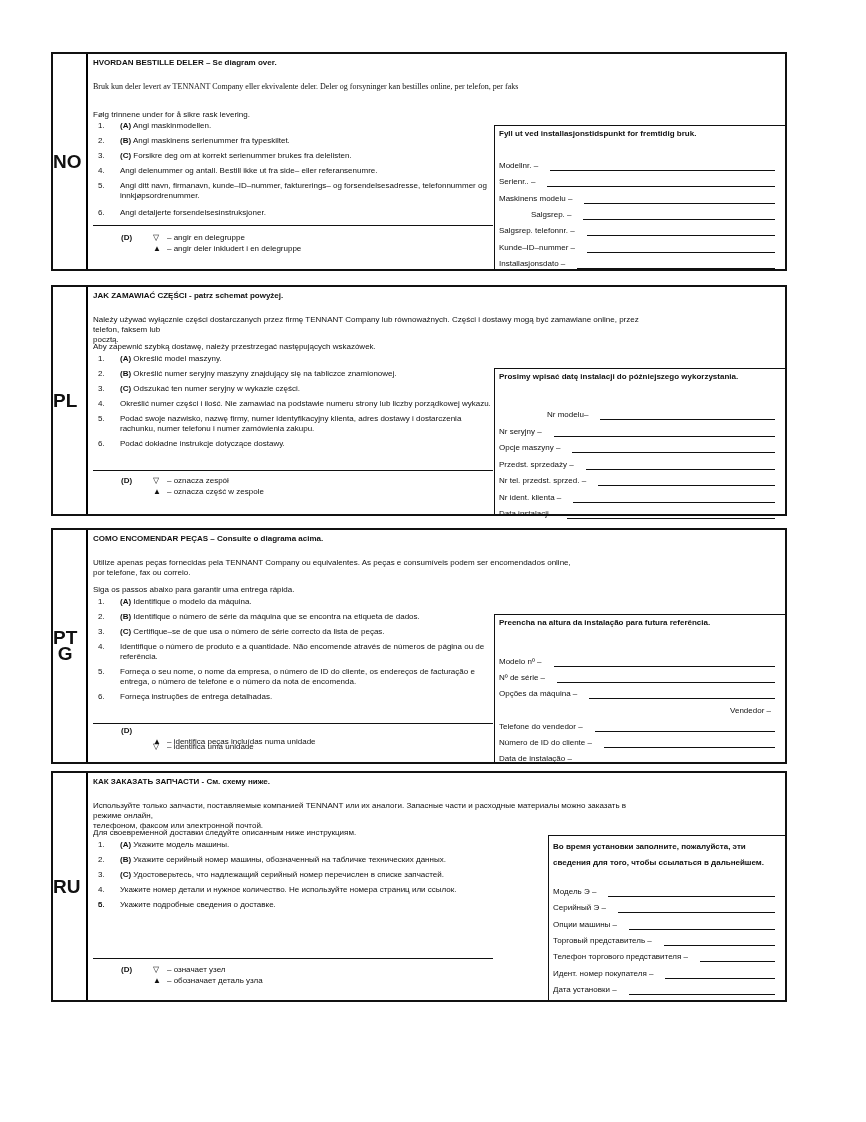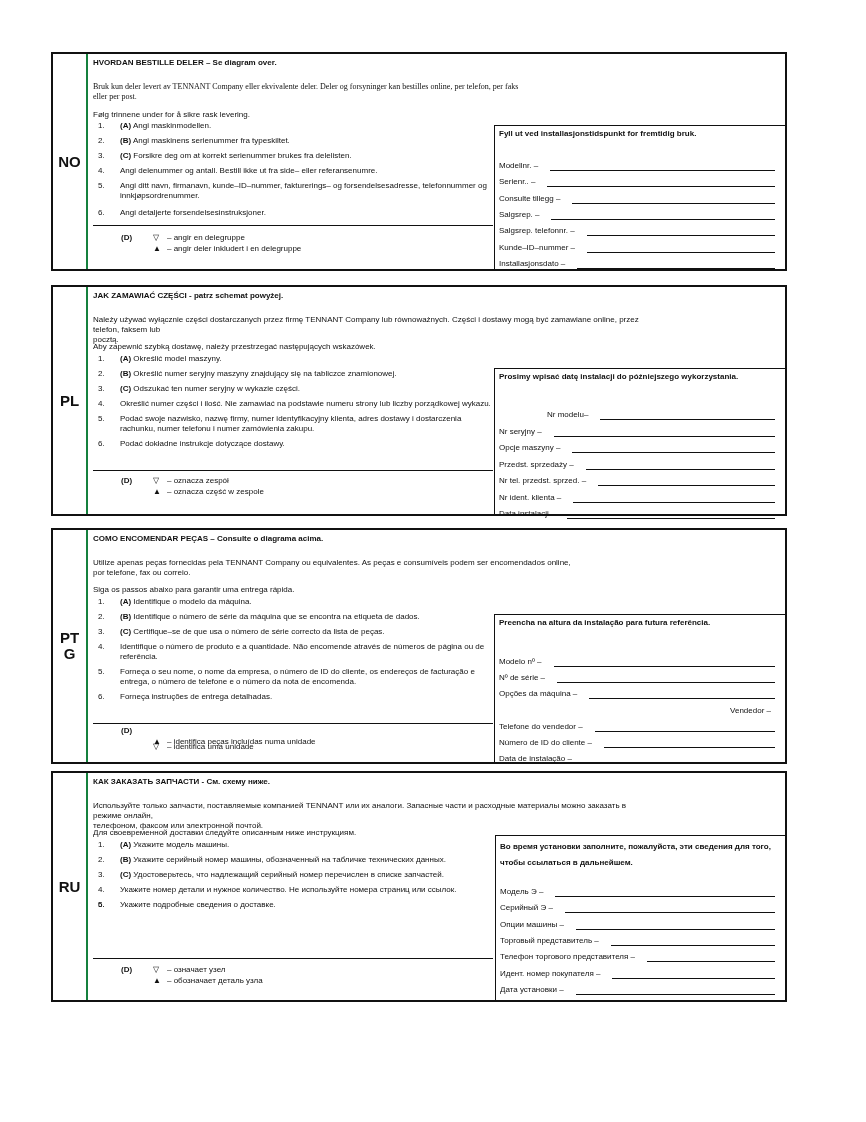--- a/index.html
+++ b/index.html
@@ -1,18 +1,18 @@
 <!DOCTYPE html>
 <html><head>
 <meta charset="utf-8">
 <style>
   html, body { margin:0; padding:0; background:#ffffff; }
   body { width:866px; height:1122px; position:relative; font-family:"Liberation Sans", sans-serif; color:#111; overflow:hidden; }
   .section { position:absolute; left:51px; width:736px; border:2px solid #111; box-sizing:border-box; background:#fff; }
-  .lang { position:absolute; left:0; top:0; bottom:0; width:33px; border-right:2px solid #15803d; display:flex; align-items:center; justify-content:center; text-align:center; font-weight:bold; font-size:15px; line-height:16px; }
+  .lang { position:absolute; left:0; top:0; bottom:0; width:33px; border-right:2px solid #000000; display:flex; align-items:center; justify-content:flex-start; text-align:center; font-weight:bold; font-size:19px; line-height:16px; }
   .content { position:absolute; left:40px; top:0; right:0; bottom:0; font-size:8px; line-height:10px; }
   .title { position:absolute; top:4px; left:0; font-weight:bold; font-size:8px; }
   .intro { position:absolute; top:28px; left:0; width:510px; }
   .intro2 { position:absolute; left:0; }
   .steps { position:absolute; left:5px; width:400px; list-style:none; margin:0; padding:0; }
   .step { position:relative; padding-left:22px; margin-bottom:4px; }
   .step .num { position:absolute; left:0; top:0; }
   .step b { font-weight:bold; }
   .divline { position:absolute; left:0; width:400px; border-top:1px solid #111; }
   .legend { position:absolute; left:28px; width:360px; }
@@ -30,21 +30,20 @@
 
 <div id="page">
     <div class="section" style="top: 52px; height: 219px;">
     <div class="lang">
         <span class="lang-text">NO</span>
       </div>
     <div class="content">
       <div class="title">HVORDAN BESTILLE DELER – Se diagram over.</div>
       <div class="intro" style="width: 560px; font-family: Liberation Serif, serif;">
         <div class="i1">Bruk kun deler levert av TENNANT Company eller ekvivalente deler. Deler og forsyninger kan bestilles online, per telefon, per faks</div>
-        <div class="i2">eller per post.</div>
       </div>
       <div class="intro2" style="top: 56px;">Følg trinnene under for å sikre rask levering.</div>
       <ol class="steps" style="top: 67px; width: 400px;">
           <li class="step" style="margin-bottom: 5px;"><span class="num">1.</span><b>(A)</b><span> Angi maskinmodellen.</span></li>
           <li class="step" style="margin-bottom: 5px;"><span class="num">2.</span><b>(B)</b><span> Angi maskinens serienummer fra typeskiltet.</span></li>
           <li class="step" style="margin-bottom: 5px;"><span class="num">3.</span><b>(C)</b><span> Forsikre deg om at korrekt serienummer brukes fra delelisten.</span></li>
           <li class="step" style="margin-bottom: 5px;"><span class="num">4.</span><span>Angi delenummer og antall. Bestill ikke ut fra side– eller referansenumre.</span></li>
           <li class="step" style="margin-bottom: 7px;"><span class="num">5.</span><span>Angi ditt navn, firmanavn, kunde–ID–nummer, fakturerings– og forsendelsesadresse, telefonnummer og innkjøpsordrenummer.</span></li>
           <li class="step" style="margin-bottom: 5px;"><span class="num">6.</span><span>Angi detaljerte forsendelsesinstruksjoner.</span></li>
         </ol>
@@ -58,24 +57,24 @@
         <div class="formtitle">Fyll ut ved installasjonstidspunkt for fremtidig bruk.</div>
       <div class="field" style="top: 35px;">
             <span class="fl">Modellnr. –</span>
             <span class="line"></span>
           </div>
           <div class="field" style="top: 51.3px;">
             <span class="fl">Serienr.. –</span>
             <span class="line"></span>
           </div>
           <div class="field" style="top: 67.6px;">
-            <span class="fl">Consulte tillegg –</span>
-            <span class="line"></span>
-          </div>
-          <div class="field" style="top: 83.9px;">
+            <span class="fl">Maskinens modelu –</span>
+            <span class="line"></span>
+          </div>
+          <div class="field" style="top: 83.9px; margin-left: 32px;">
             <span class="fl">Salgsrep. –</span>
             <span class="line"></span>
           </div>
           <div class="field" style="top: 100.2px;">
             <span class="fl">Salgsrep. telefonnr. –</span>
             <span class="line"></span>
           </div>
           <div class="field" style="top: 116.5px;">
             <span class="fl">Kunde–ID–nummer –</span>
             <span class="line"></span>
@@ -221,21 +220,21 @@
           <li class="step" style="margin-bottom: 5px;"><span class="num">4.</span><span>Укажите номер детали и нужное количество. Не используйте номера страниц или ссылок.</span></li>
           <li class="step" style="margin-bottom: 5px;"><span class="num">5.</span></li>
           <li class="step" style="margin-bottom: 5px;"><span class="num">6.</span><span>Укажите подробные сведения о доставке.</span></li>
         </ol>
       <div class="divline" style="top: 185px;"></div>
       <div class="legend" style="top: 192px;">
         <span class="d">(D)</span>
         <div class="row r1" style="top: 0px;"><span class="sym">▽</span><span class="t">– означает узел</span></div>
         <div class="row r2" style="top: 11px;"><span class="sym">▲</span><span class="t">– обозначает деталь узла</span></div>
       </div>
-      <div class="formbox" style="top: 62px; width: 290px;">
+      <div class="formbox" style="top: 62px; width: 237px;">
         <div class="formtitle" style="line-height: 16px;">Во время установки заполните, пожалуйста, эти сведения для того, чтобы ссылаться в дальнейшем.</div>
       <div class="field" style="top: 51px;">
             <span class="fl">Модель Э –</span>
             <span class="line"></span>
           </div>
           <div class="field" style="top: 67.3px;">
             <span class="fl">Серийный Э –</span>
             <span class="line"></span>
           </div>
           <div class="field" style="top: 83.6px;">

